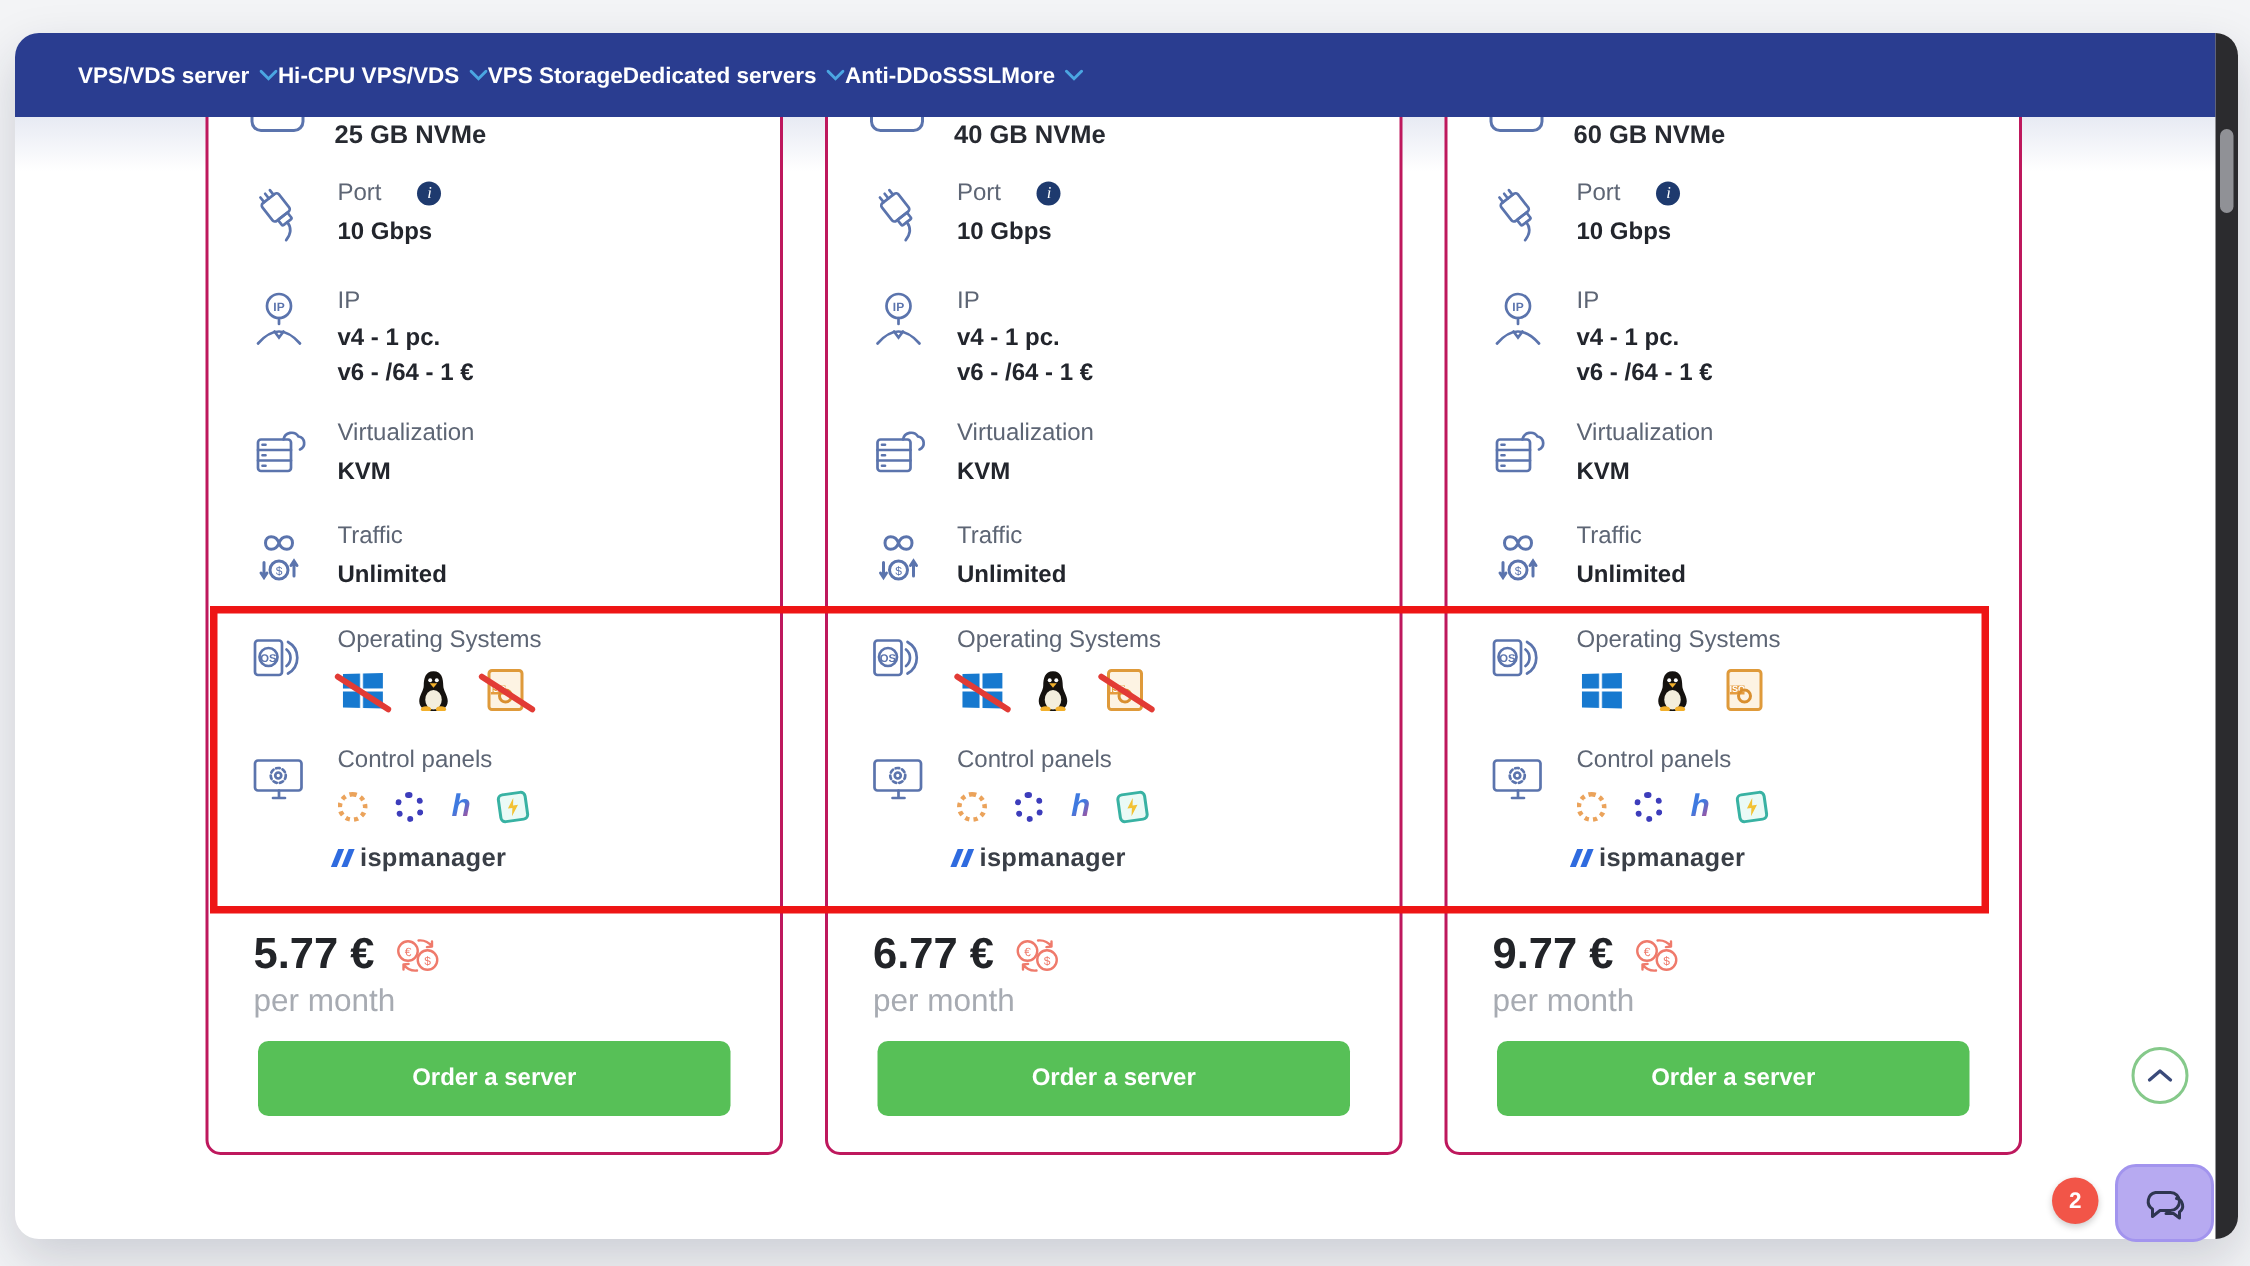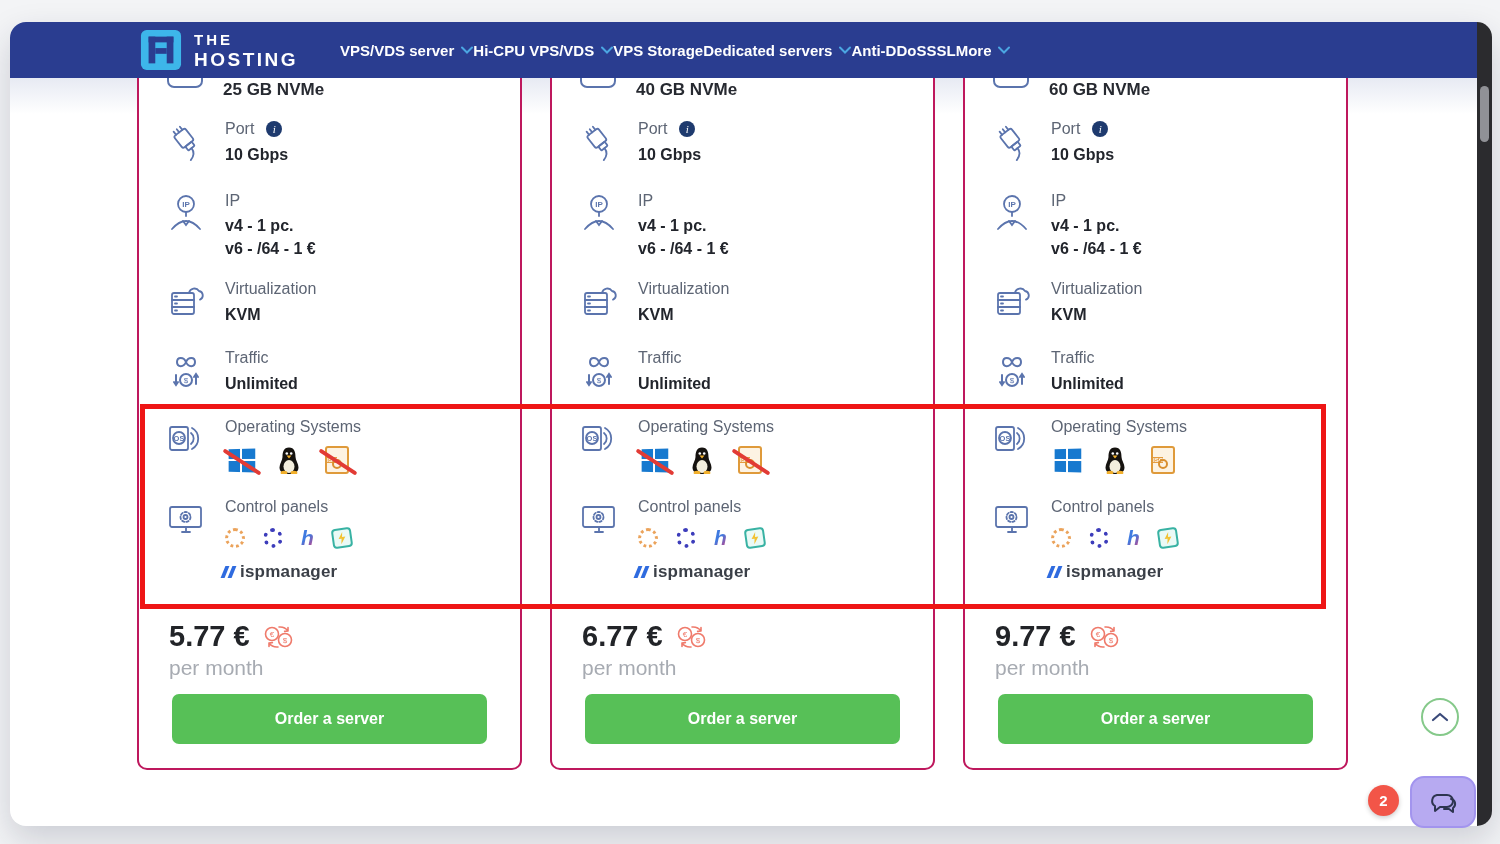--- a/index.html
+++ b/index.html
@@ -38,21 +38,21 @@
   .card.c0 { left:127px; } .card.c1 { left:540px; } .card.c2 { left:953px; }
 
   .storage-icon { position:absolute; left:28px; top:0; width:36px; height:34px;
                   border:2px solid #5b74ad; border-radius:7px; }
   .storage-val { position:absolute; left:84px; top:26px; font-size:17px; font-weight:bold; color:#272a31; }
 
   .row { position:absolute; left:26px; right:14px; display:flex; gap:18px; }
   .r-port { top:66px; } .r-ip { top:138px; } .r-virt { top:226px; }
   .r-traffic { top:295px; } .r-os { top:364px; } .r-panels { top:444px; }
   .sicon { width:42px; height:42px; flex:none; }
-  .slabel { font-size:16px; color:#5d6574; display:flex; align-items:center; gap:12px; }
+  .slabel { font-size:16px; color:#5d6574; display:flex; align-items:center; gap:24px; }
   .svalue { font-size:16px; font-weight:bold; color:#22252c; margin-top:8px; }
   .svalue.tight { margin-top:6px; line-height:1.3; }
   .info { display:inline-flex; width:16px; height:16px; border-radius:50%; background:#1e3a6e;
           color:#fff; font-size:11px; font-style:italic; font-family:"Liberation Serif", serif;
           align-items:center; justify-content:center; cursor:pointer; }
 
   
   .os-icons { display:flex; gap:16px; margin-top:10px; align-items:center; }
   .os-ic { position:relative; width:32px; height:28px; display:flex; align-items:center; justify-content:center; }
   .struck::after { content:''; position:absolute; left:-5px; width:44px; top:50%; height:4px;
@@ -499,33 +499,20 @@
             </svg>
         </div>
         <div class="per">per month</div>
         <button class="order-btn">Order a server</button>
       </section>
 
       <div class="header-shadow"></div>
     </div>
 
     <header class="topbar">
-      <div class="brand">
-        <svg class="brand-ic" viewBox="0 0 44 44">
-          <rect x="1" y="1" width="42" height="42" rx="6" fill="#3db6ea"></rect>
-          <rect x="9" y="8" width="26" height="6" fill="#2a3d90"></rect>
-          <rect x="9" y="8" width="7" height="28" fill="#2a3d90"></rect>
-          <rect x="28" y="8" width="7" height="28" fill="#2a3d90"></rect>
-          <rect x="16" y="20" width="12" height="6" fill="#2a3d90"></rect>
-        </svg>
-        <div class="brand-text">
-          <div class="brand-l1">THE</div>
-          <div class="brand-l2">HOSTING</div>
-        </div>
-      </div>
       <nav class="nav">
         <span class="nav-item">
             <span>VPS/VDS server</span>
             <svg class="chev" viewBox="0 0 12 8">
               <polyline points="1,1.5 6,6.5 11,1.5" fill="none" stroke="#4ba6e2" stroke-width="2" stroke-linecap="round"></polyline>
             </svg>
           </span>
         <span class="nav-item">
             <span>Hi-CPU VPS/VDS</span>
             <svg class="chev" viewBox="0 0 12 8">

